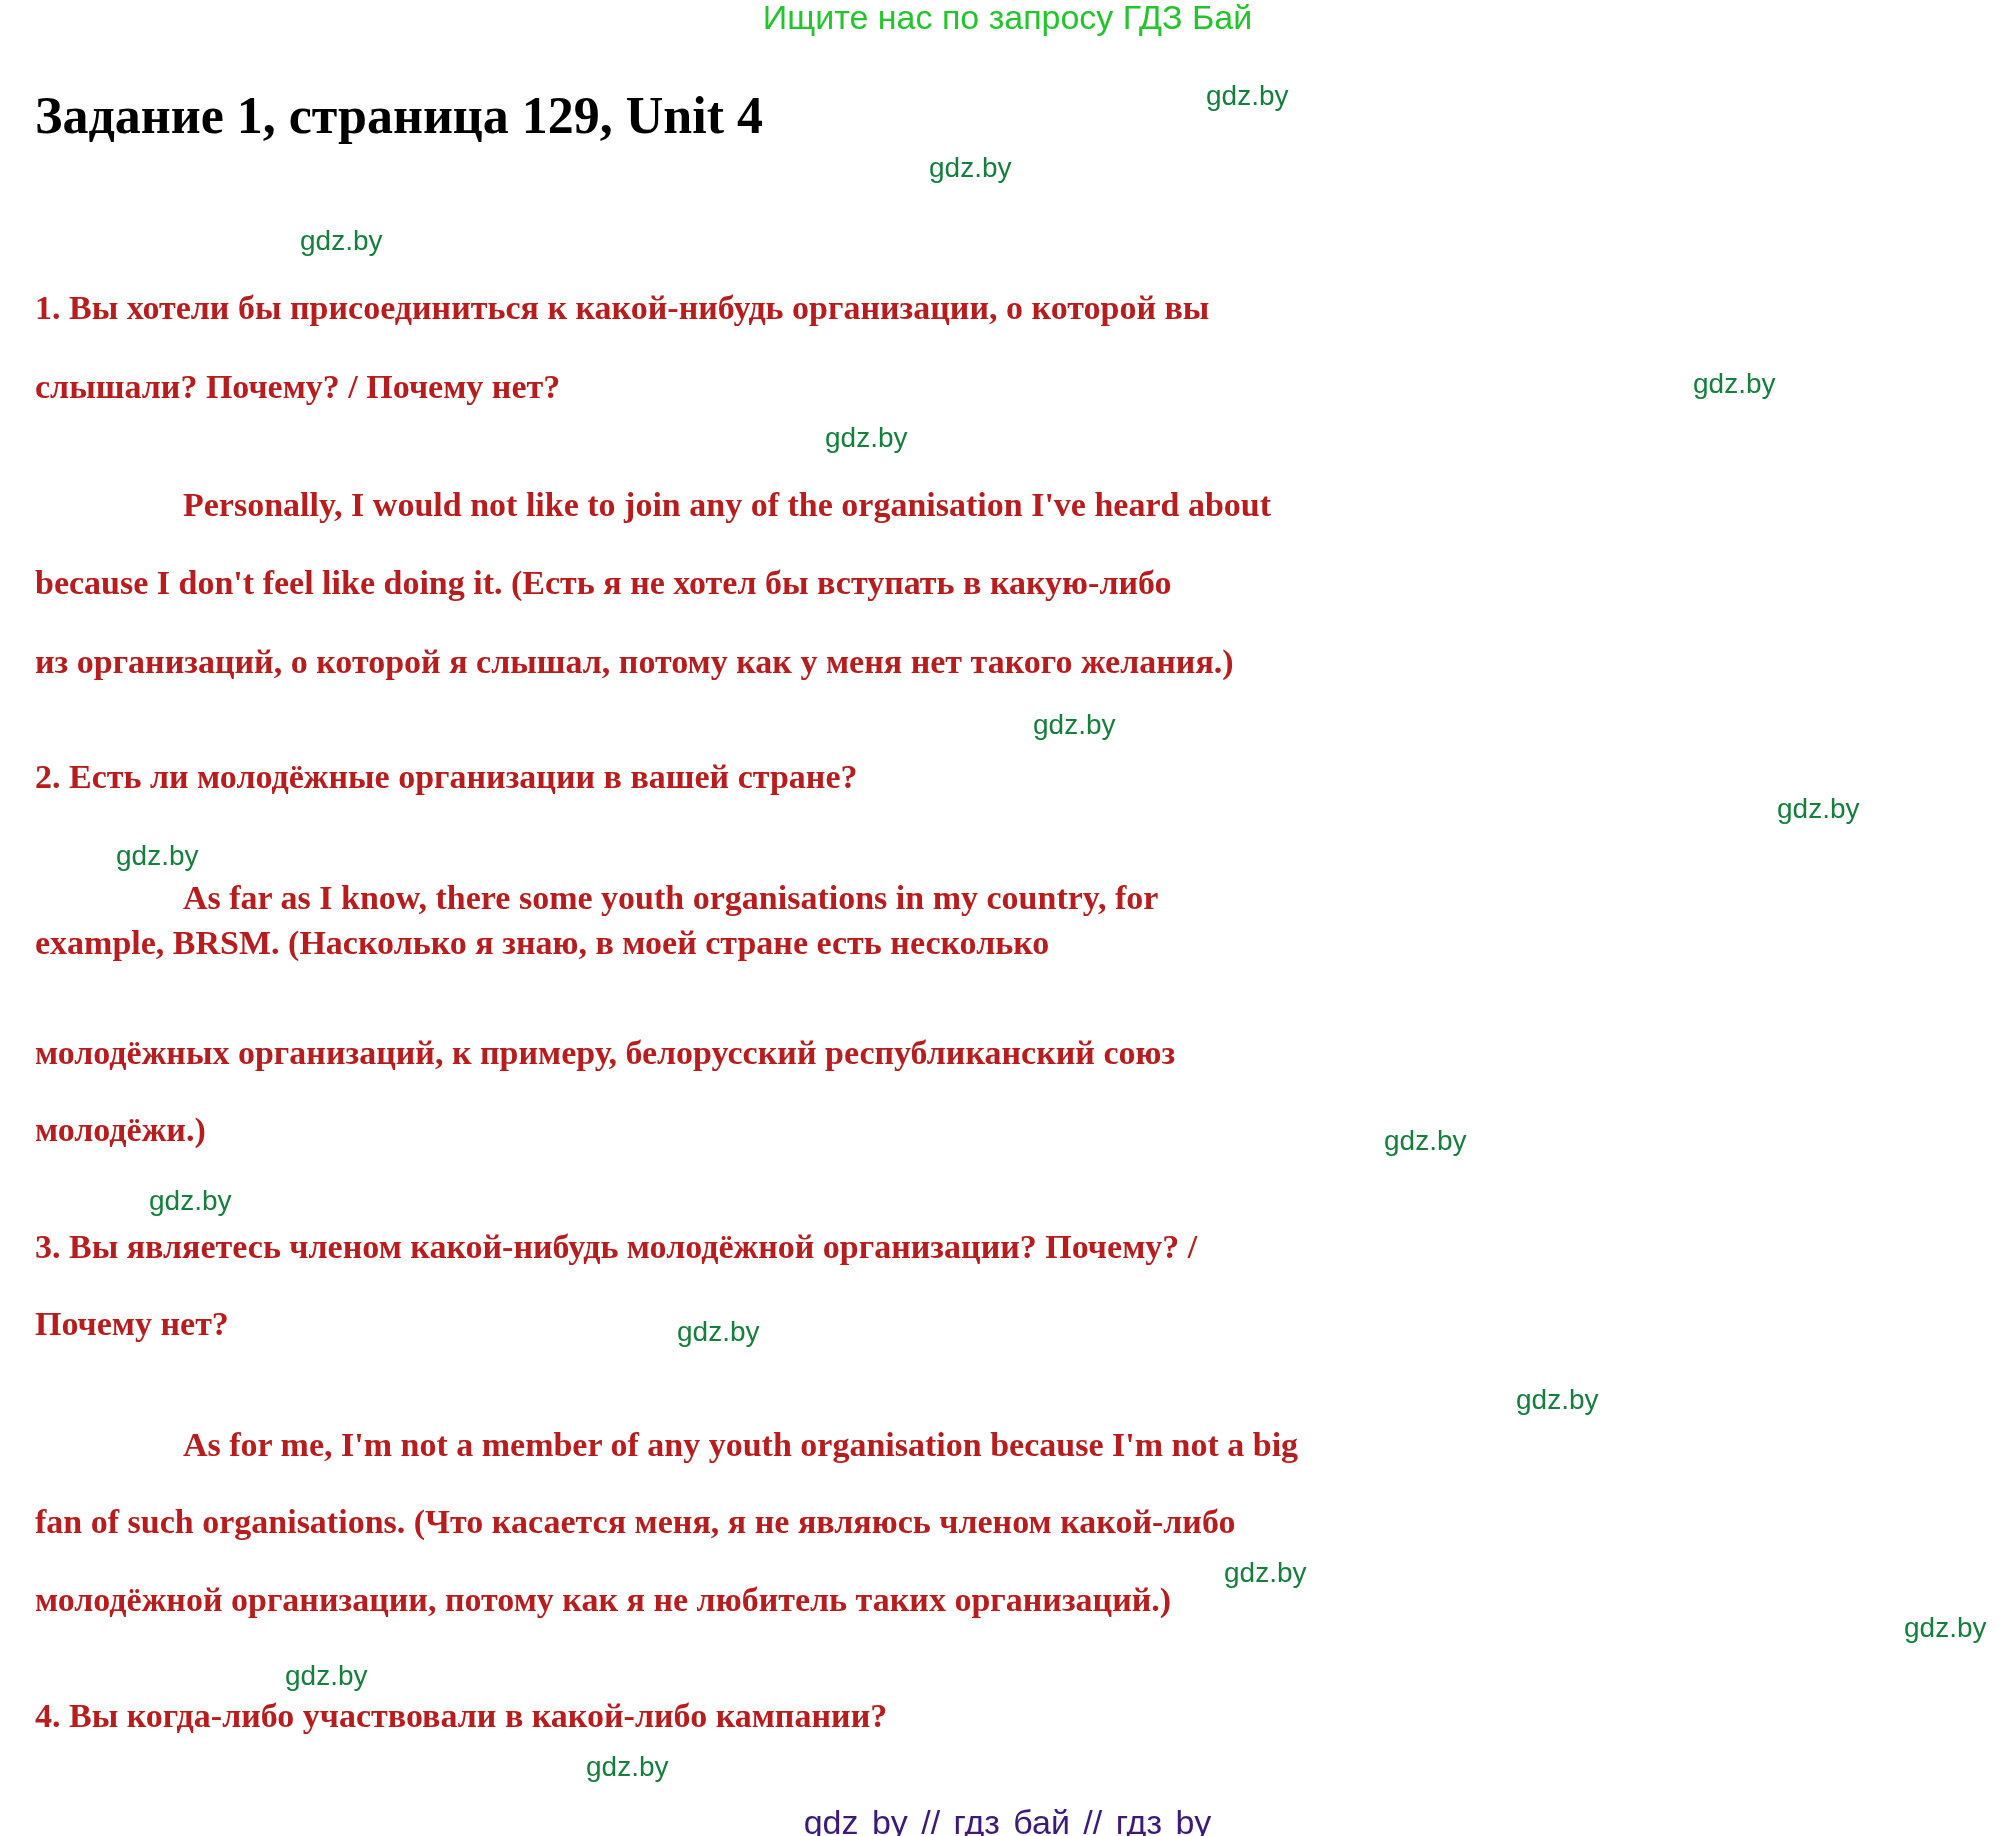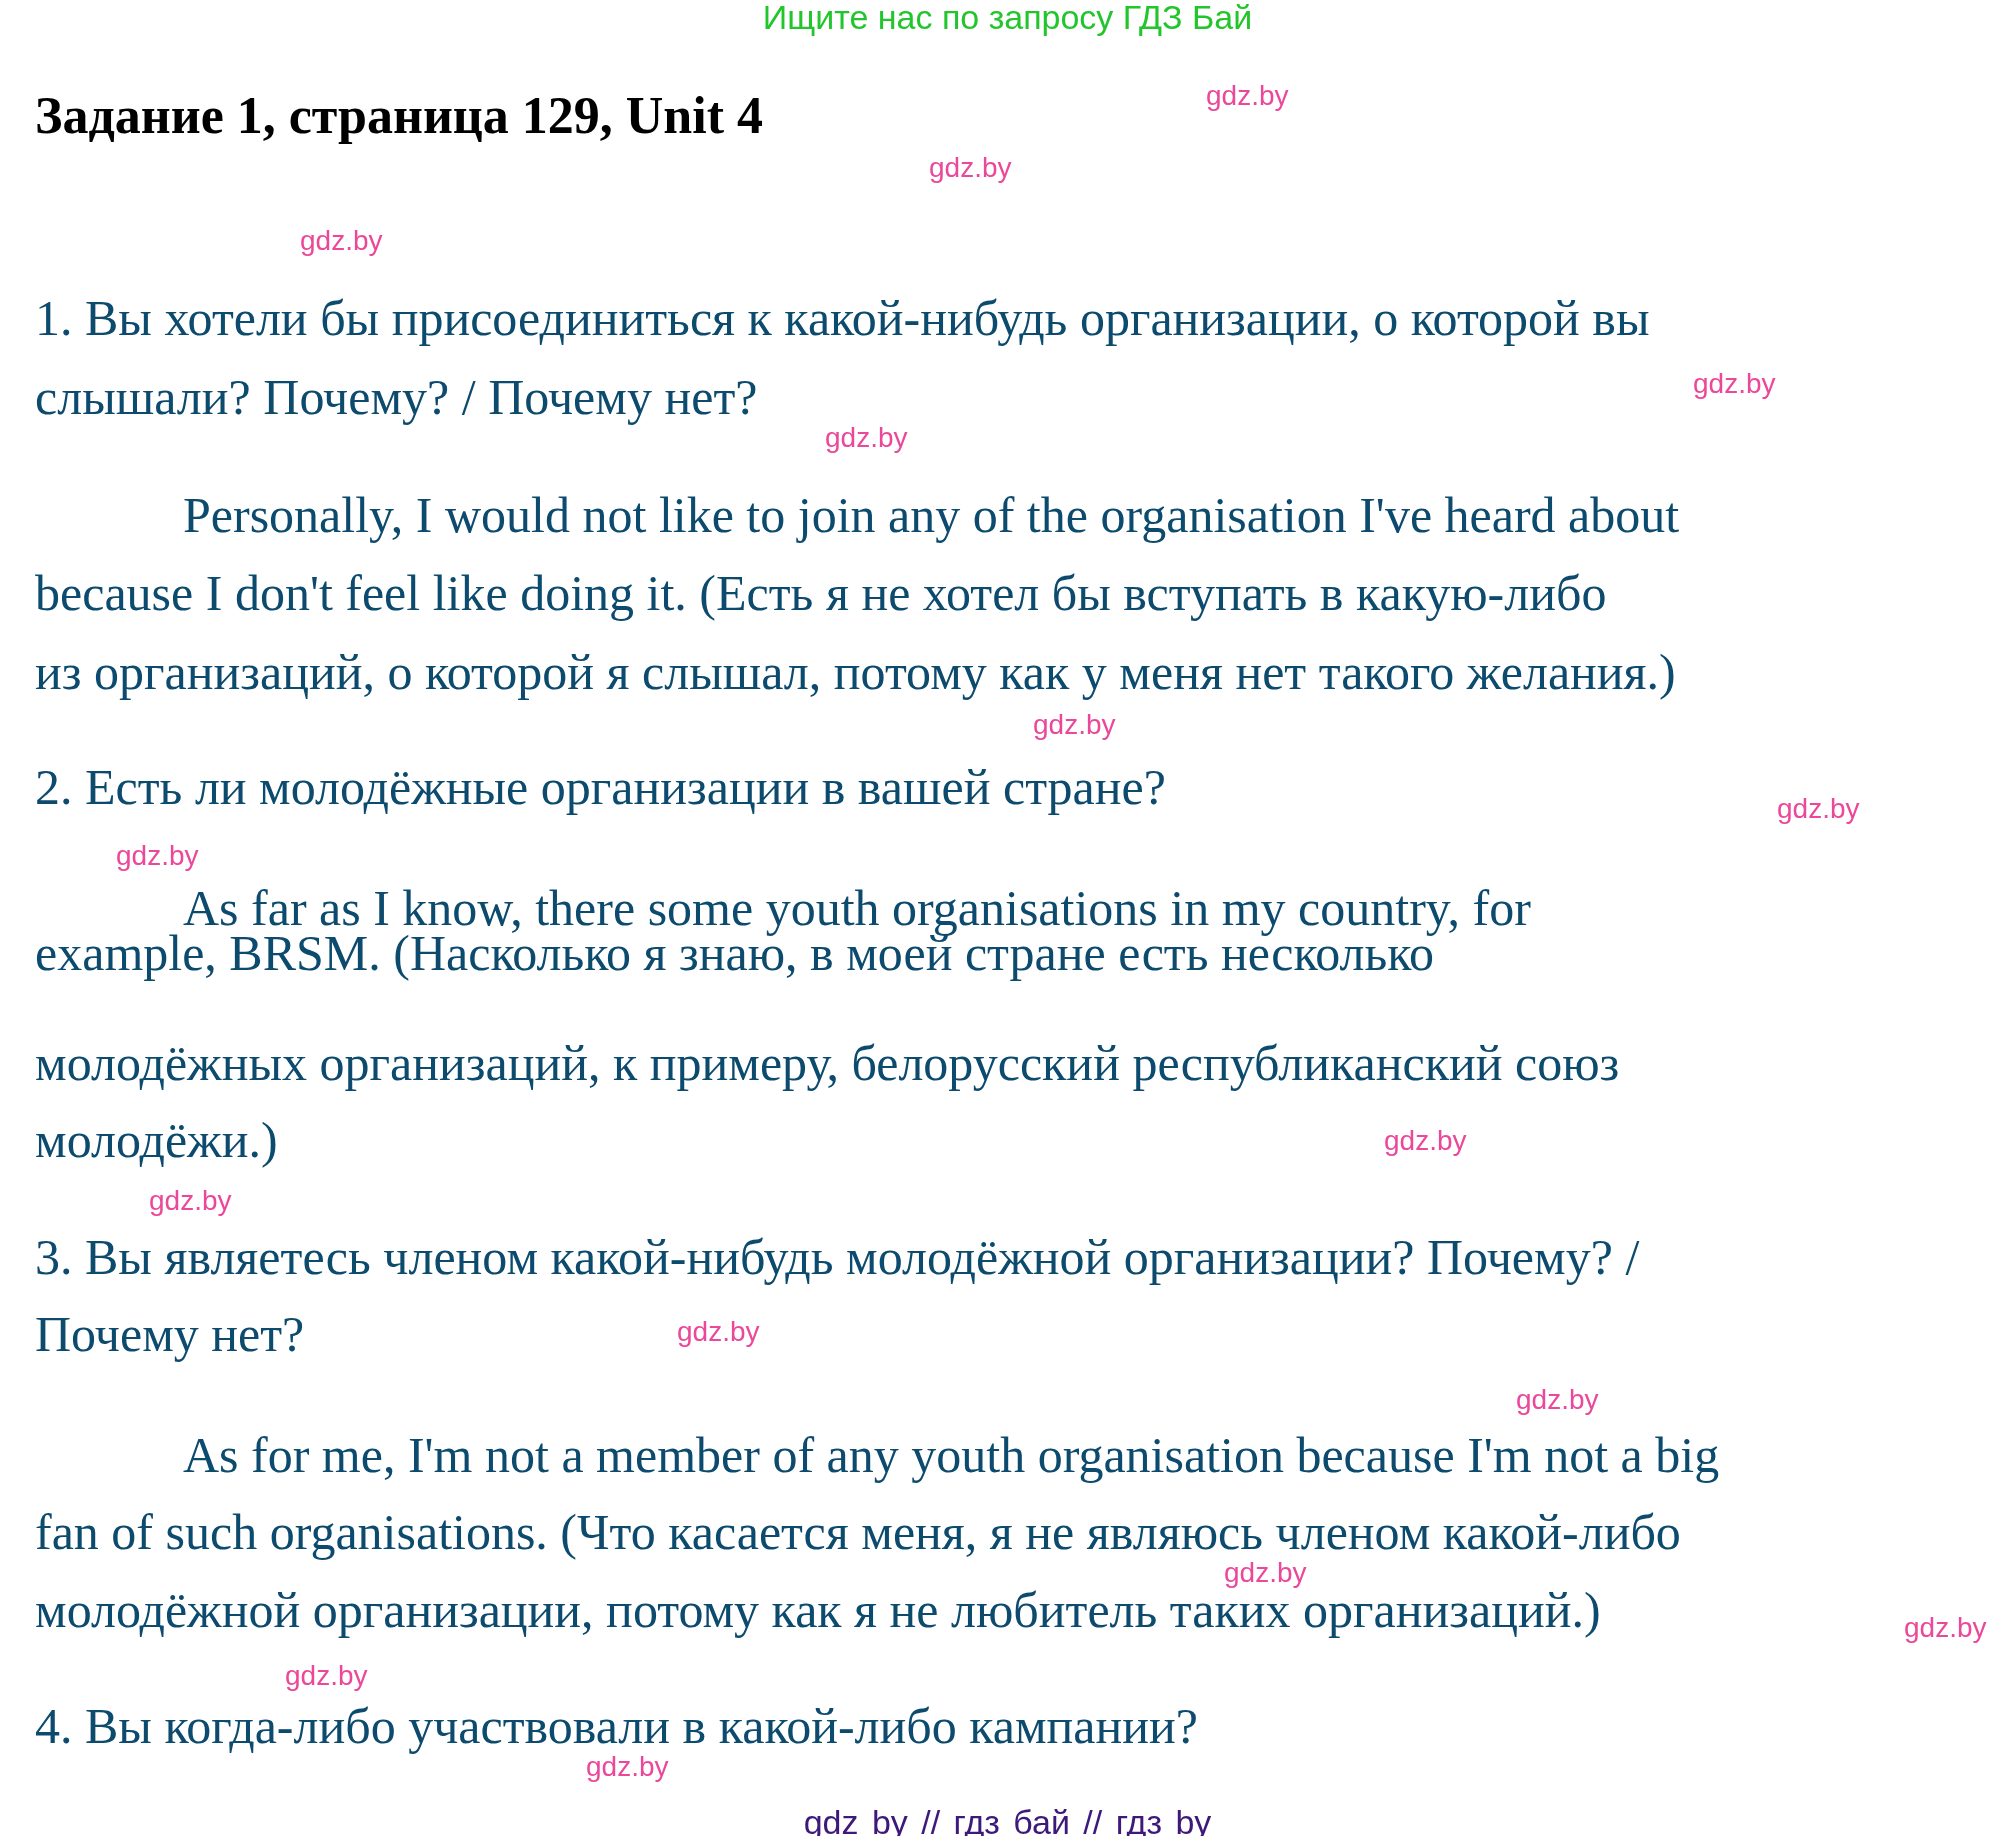--- a/index.html
+++ b/index.html
@@ -1,22 +1,22 @@
 <!DOCTYPE html>
 <html><head>
 <meta charset="utf-8">
 <style>
   html, body { margin:0; padding:0; background:#ffffff; }
   body { width:2015px; height:1837px; position:relative; overflow:hidden; }
   .abs { position:absolute; white-space:nowrap; }
   .top-banner { font-family:"Liberation Sans", sans-serif; font-size:34px; color:#22c52b; left:0; width:2015px; text-align:center; top:-2px; }
   .title { font-family:"Liberation Serif", serif; font-weight:bold; font-size:52px; color:#000; left:35px; top:86px; }
-  .line { font-family:"Liberation Serif", serif; font-size:50px; color:#0c4a6e; left:35px; }
+  .line { font-family:"Liberation Serif", serif; font-size:34px; color:#b91c1c; left:35px;font-weight:bold; }
   .indent { left:183px; }
-  .wm { font-family:"Liberation Sans", sans-serif; font-size:28px; color:#ec4899; }
+  .wm { font-family:"Liberation Sans", sans-serif; font-size:28px; color:#15803d; }
   .footer { font-family:"Liberation Sans", sans-serif; font-size:34px; color:#3d1a7a; left:0; width:2015px; text-align:center; top:1803px; word-spacing:4px; }
 </style>
 </head>
 <body>
 
 <div class="abs top-banner">Ищите нас по запросу ГДЗ Бай</div>
 
 <div class="abs title">Задание 1, страница 129, Unit 4</div>
 
 <div class="abs line" style="top:289px">1. Вы хотели бы присоединиться к какой-нибудь организации, о которой вы</div>

